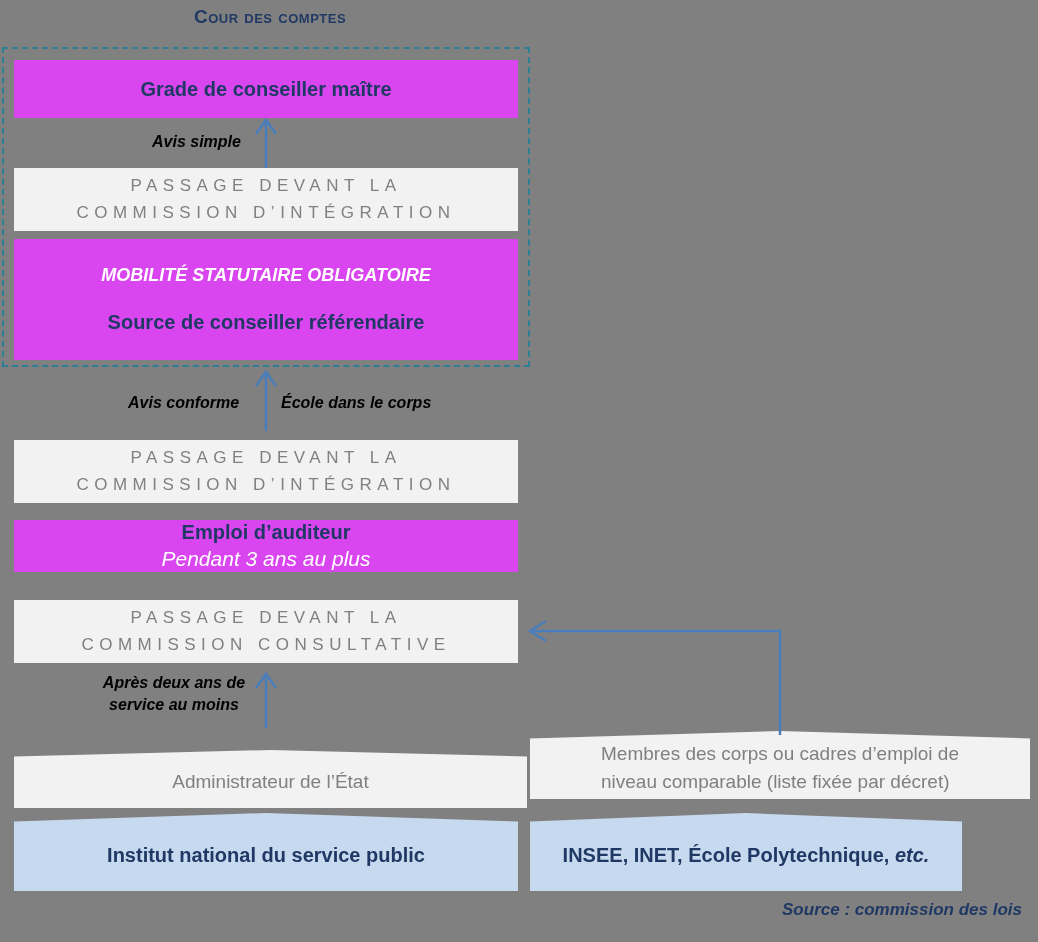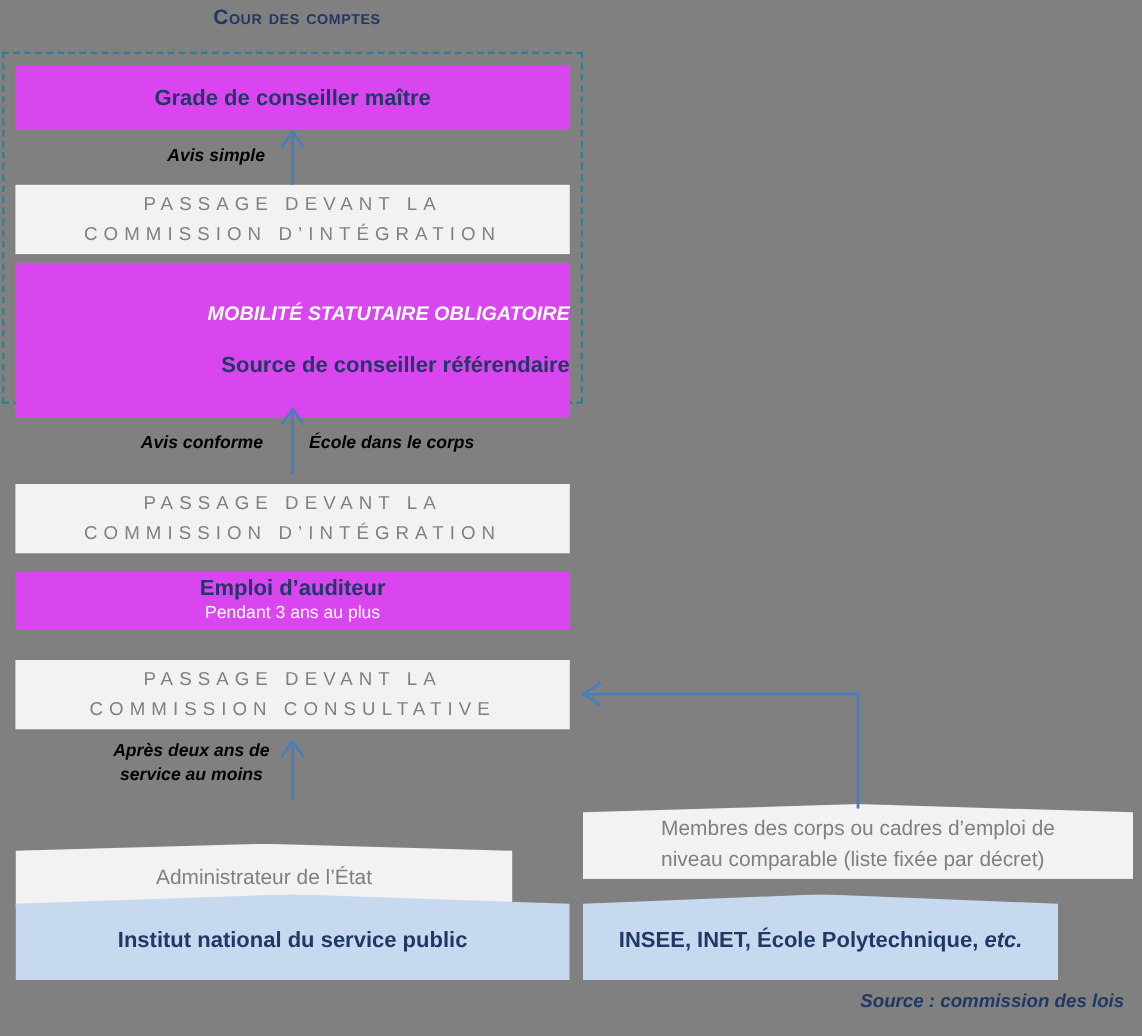--- a/index.html
+++ b/index.html
@@ -52,21 +52,22 @@
   }
   .teal-sub-white-italic{
     color:#ffffff;
     font-weight:bold;
     font-style:italic;
     font-size:18px;
     line-height:1.3;
   }
   .teal-sub-italic{
     color:#ffffff;
-    font-size:16px;
+    font-style:italic;
+    font-size:21px;
     line-height:1.3;
   }
   .spaced{
     color:#808080;
     font-size:17px;
     letter-spacing:5.5px;
     line-height:1.55;
     text-transform:uppercase;
     white-space:nowrap;
   }
@@ -126,41 +127,41 @@
 
   <div class="box teal" style="left:14px;top:60px;width:504px;height:58px;">
     <div class="teal-title">Grade de conseiller maître</div>
   </div>
 
   <div class="box light" style="left:14px;top:168px;width:504px;height:63px;">
     <div class="spaced">Passage devant la</div>
     <div class="spaced">Commission d’intégration</div>
   </div>
 
-  <div class="box teal" style="left:14px;top:239px;width:504px;height:141px;align-items:flex-end;">
+  <div class="box teal" style="left:14px;top:239px;width:504px;height:121px;">
     <div class="teal-sub-white-italic" style="text-transform:uppercase;margin-bottom:22px;">Mobilité statutaire obligatoire</div>
     <div class="teal-title">Source de conseiller référendaire</div>
   </div>
 
   <div class="box light" style="left:14px;top:440px;width:504px;height:63px;">
     <div class="spaced">Passage devant la</div>
     <div class="spaced">Commission d’intégration</div>
   </div>
 
   <div class="box teal" style="left:14px;top:520px;width:504px;height:52px;">
     <div class="teal-title">Emploi d’auditeur</div>
     <div class="teal-sub-italic">Pendant 3 ans au plus</div>
   </div>
 
   <div class="box light" style="left:14px;top:600px;width:504px;height:63px;">
     <div class="spaced">Passage devant la</div>
     <div class="spaced">Commission consultative</div>
   </div>
 
-  <div class="chev grey" style="left:14px;top:767px;width:452px;height:58px;">
+  <div class="chev grey" style="left:14px;top:750px;width:513px;height:58px;">
     <div class="chev-label-grey">Administrateur de l’État</div>
   </div>
 
   <div class="chev grey" style="left:530px;top:731px;width:500px;height:68px;">
     <div class="chev-label-grey">
       <span>Membres des corps ou cadres d’emploi de</span><br>
       <span>niveau comparable (liste fixée par décret)</span>
     </div>
   </div>
 

